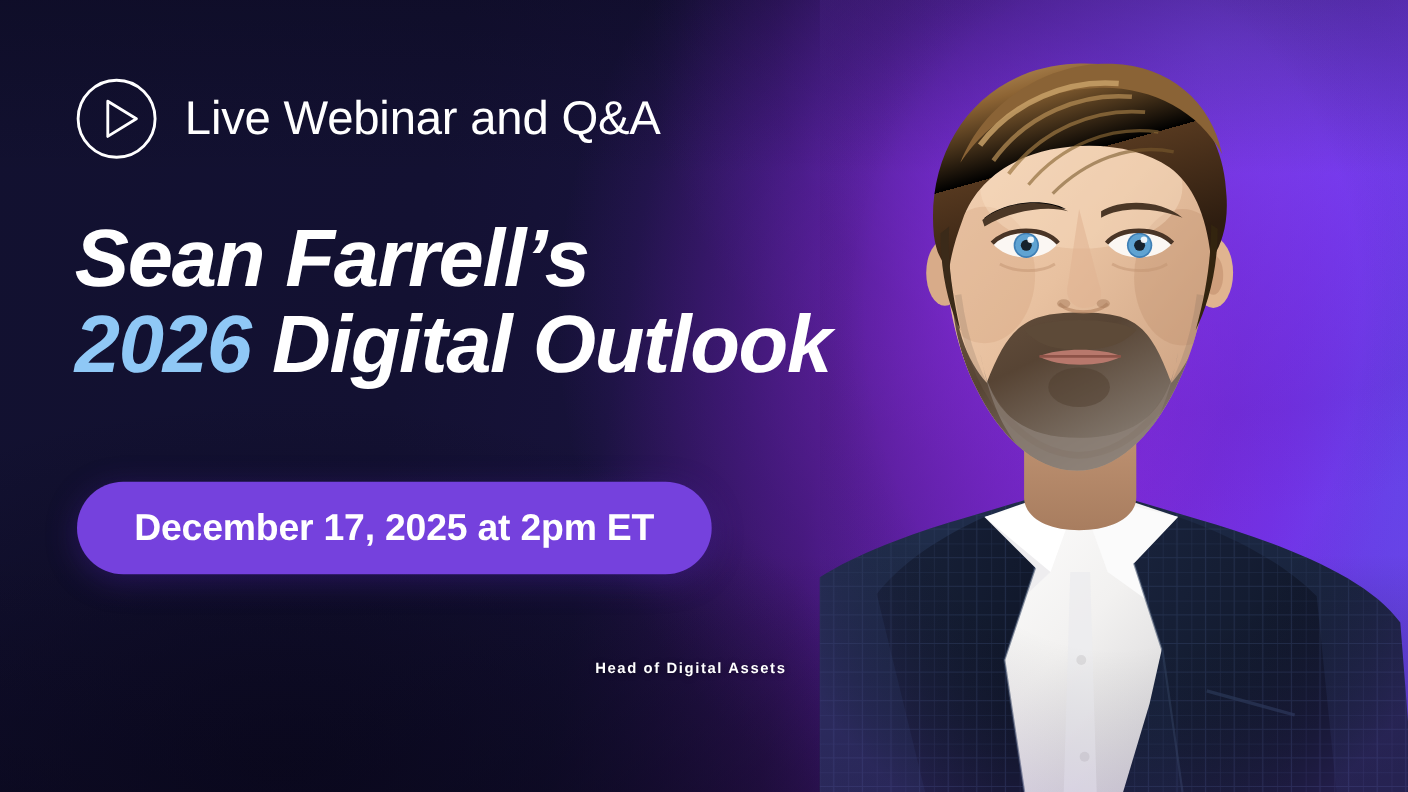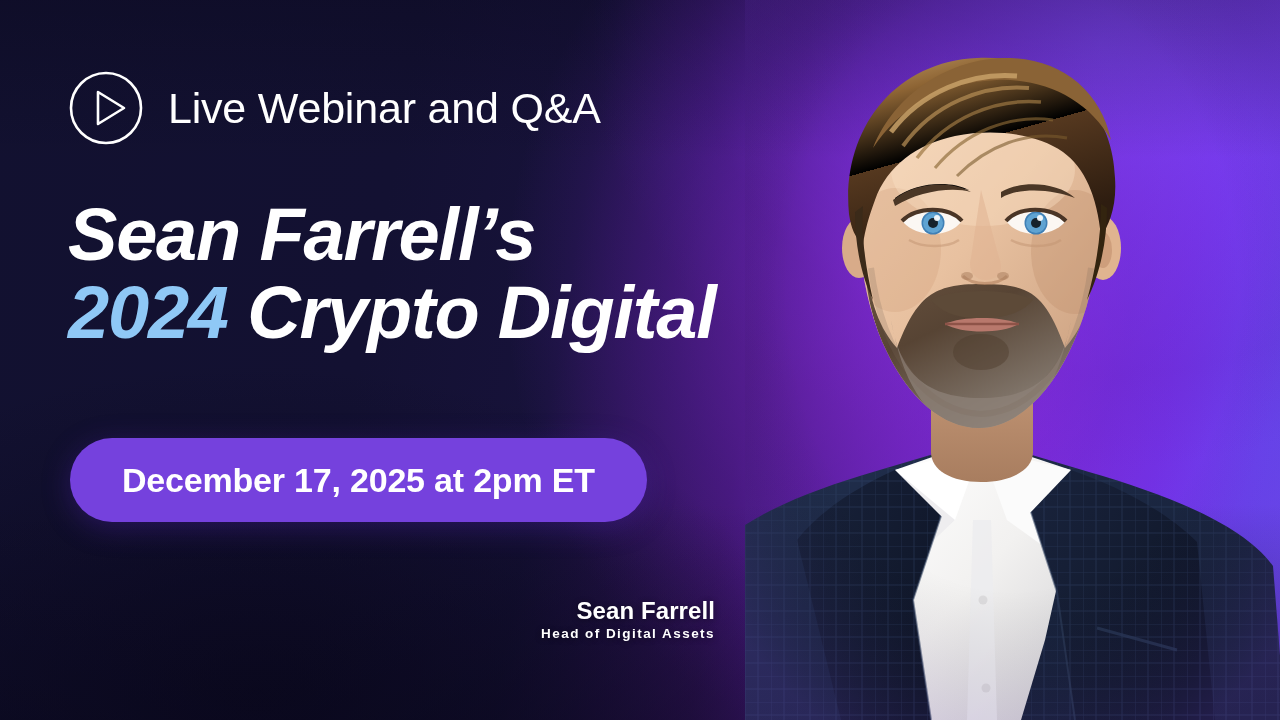--- a/index.html
+++ b/index.html
@@ -373,26 +373,25 @@
         <circle cx="38" cy="38" r="35" fill="none" stroke="#ffffff" stroke-width="2.6"></circle>
         <path d="M30 22 L56 38 L30 54 Z" fill="none" stroke="#ffffff" stroke-width="2.6" stroke-linejoin="round"></path>
       </svg>
     </span>
     <span class="eyebrow-text">Live Webinar and Q&amp;A</span>
   </div>
 
   <div class="headline">
     <div class="headline-line">Sean Farrell’s</div>
     <div class="headline-line">
-      <span class="year-accent">2024</span><span> </span><span>Crypto Digital</span>
+      <span class="year-accent">2026</span><span> </span><span>Digital Outlook</span>
     </div>
   </div>
 
   <div class="date-pill">
     <span class="date-pill-text">December 17, 2025 at 2pm ET</span>
   </div>
 
   <div class="speaker-caption">
-    <div class="speaker-name">Sean Farrell</div>
     <div class="speaker-role">Head of Digital Assets</div>
   </div>
 
 </div>
 
 </body></html>

